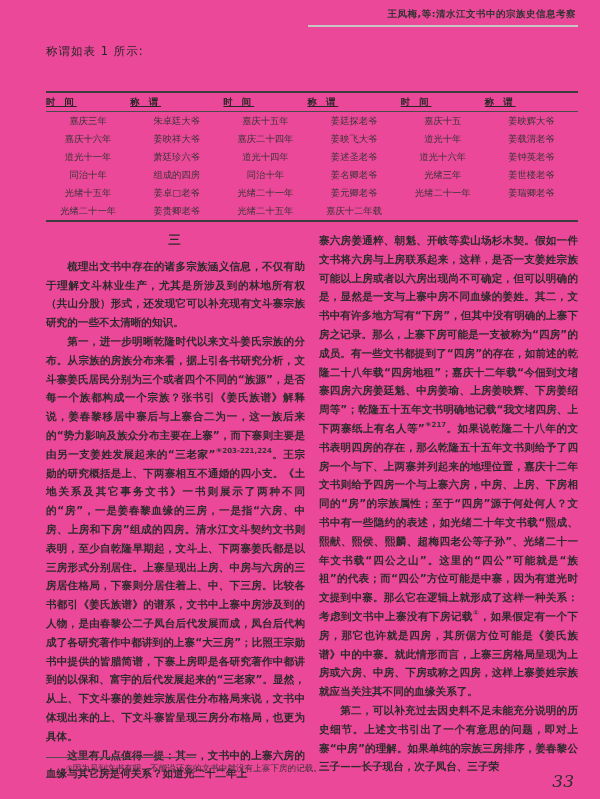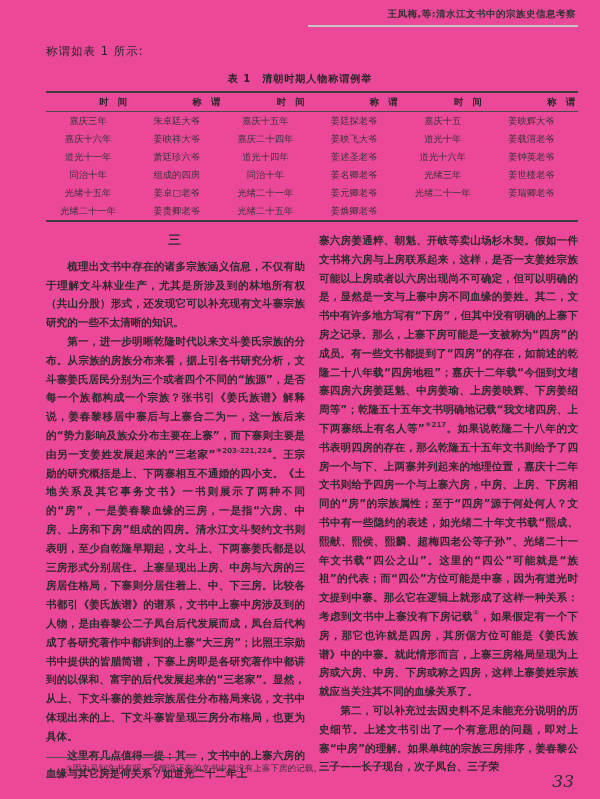--- a/index.html
+++ b/index.html
@@ -29,22 +29,22 @@
     text-align:center;font-size:10px;font-weight:bold;letter-spacing:1px;
   }
   table.qing{
     position:absolute;top:91px;left:46px;width:532px;
     border-collapse:collapse;
     font-size:9.3px;
     border-top:2px solid #3c3c3c;
     border-bottom:2px solid #3c3c3c;
   }
   table.qing th{
-    font-weight:bold;padding:3px 0 2px;text-align:right;
-    border-bottom:1.3px solid #4a4a4a;letter-spacing:3px;
+    font-weight:bold;padding:3px 0 2px;text-align:left;
+    border-bottom:1.3px solid #4a4a4a;letter-spacing:3px;text-decoration:underline;
   }
   table.qing td{
     padding:2.5px 0;text-align:center;color:#353535;
     font-weight:500;white-space:nowrap;margin-top:16px;
   }
   .col-time{width:84px;}
   .col-name{width:93px;}
   .columns{
     position:absolute;top:231px;left:46px;width:532px;
     display:flex;gap:14px;
@@ -81,21 +81,20 @@
 </head>
 <body>
 
 <div class="page">
 
   <div class="running-head">王凤梅,等:清水江文书中的宗族史信息考察</div>
   <div class="head-rule"></div>
 
   <div class="table-note">称谓如表 1 所示:</div>
 
-  <div class="table-title">表 1　清朝时期人物称谓例举</div>
 
   <table class="qing">
     <colgroup>
       <col class="col-time">
         <col class="col-name">
       <col class="col-time">
         <col class="col-name">
       <col class="col-time">
         <col class="col-name">
     </colgroup>
@@ -147,21 +146,21 @@
         <td>姜卓□老爷</td>
         <td>光绪二十一年</td>
         <td>姜元卿老爷</td>
         <td>光绪二十一年</td>
         <td>姜瑞卿老爷</td>
       </tr>
       <tr>
         <td>光绪二十一年</td>
         <td>姜贵卿老爷</td>
         <td>光绪二十五年</td>
-        <td>姜焕卿老爷</td>
+        <td>嘉庆十二年载</td>
         <td></td>
         <td></td>
       </tr>
     </tbody>
   </table>
 
   <div class="columns">
     <div class="col">
       <div class="section-head">三</div>
       <p class="indent">梳理出文书中存在的诸多宗族涵义信息，不仅有助于理解文斗林业生产，尤其是所涉及到的林地所有权（共山分股）形式，还发现它可以补充现有文斗寨宗族研究的一些不太清晰的知识。</p>

